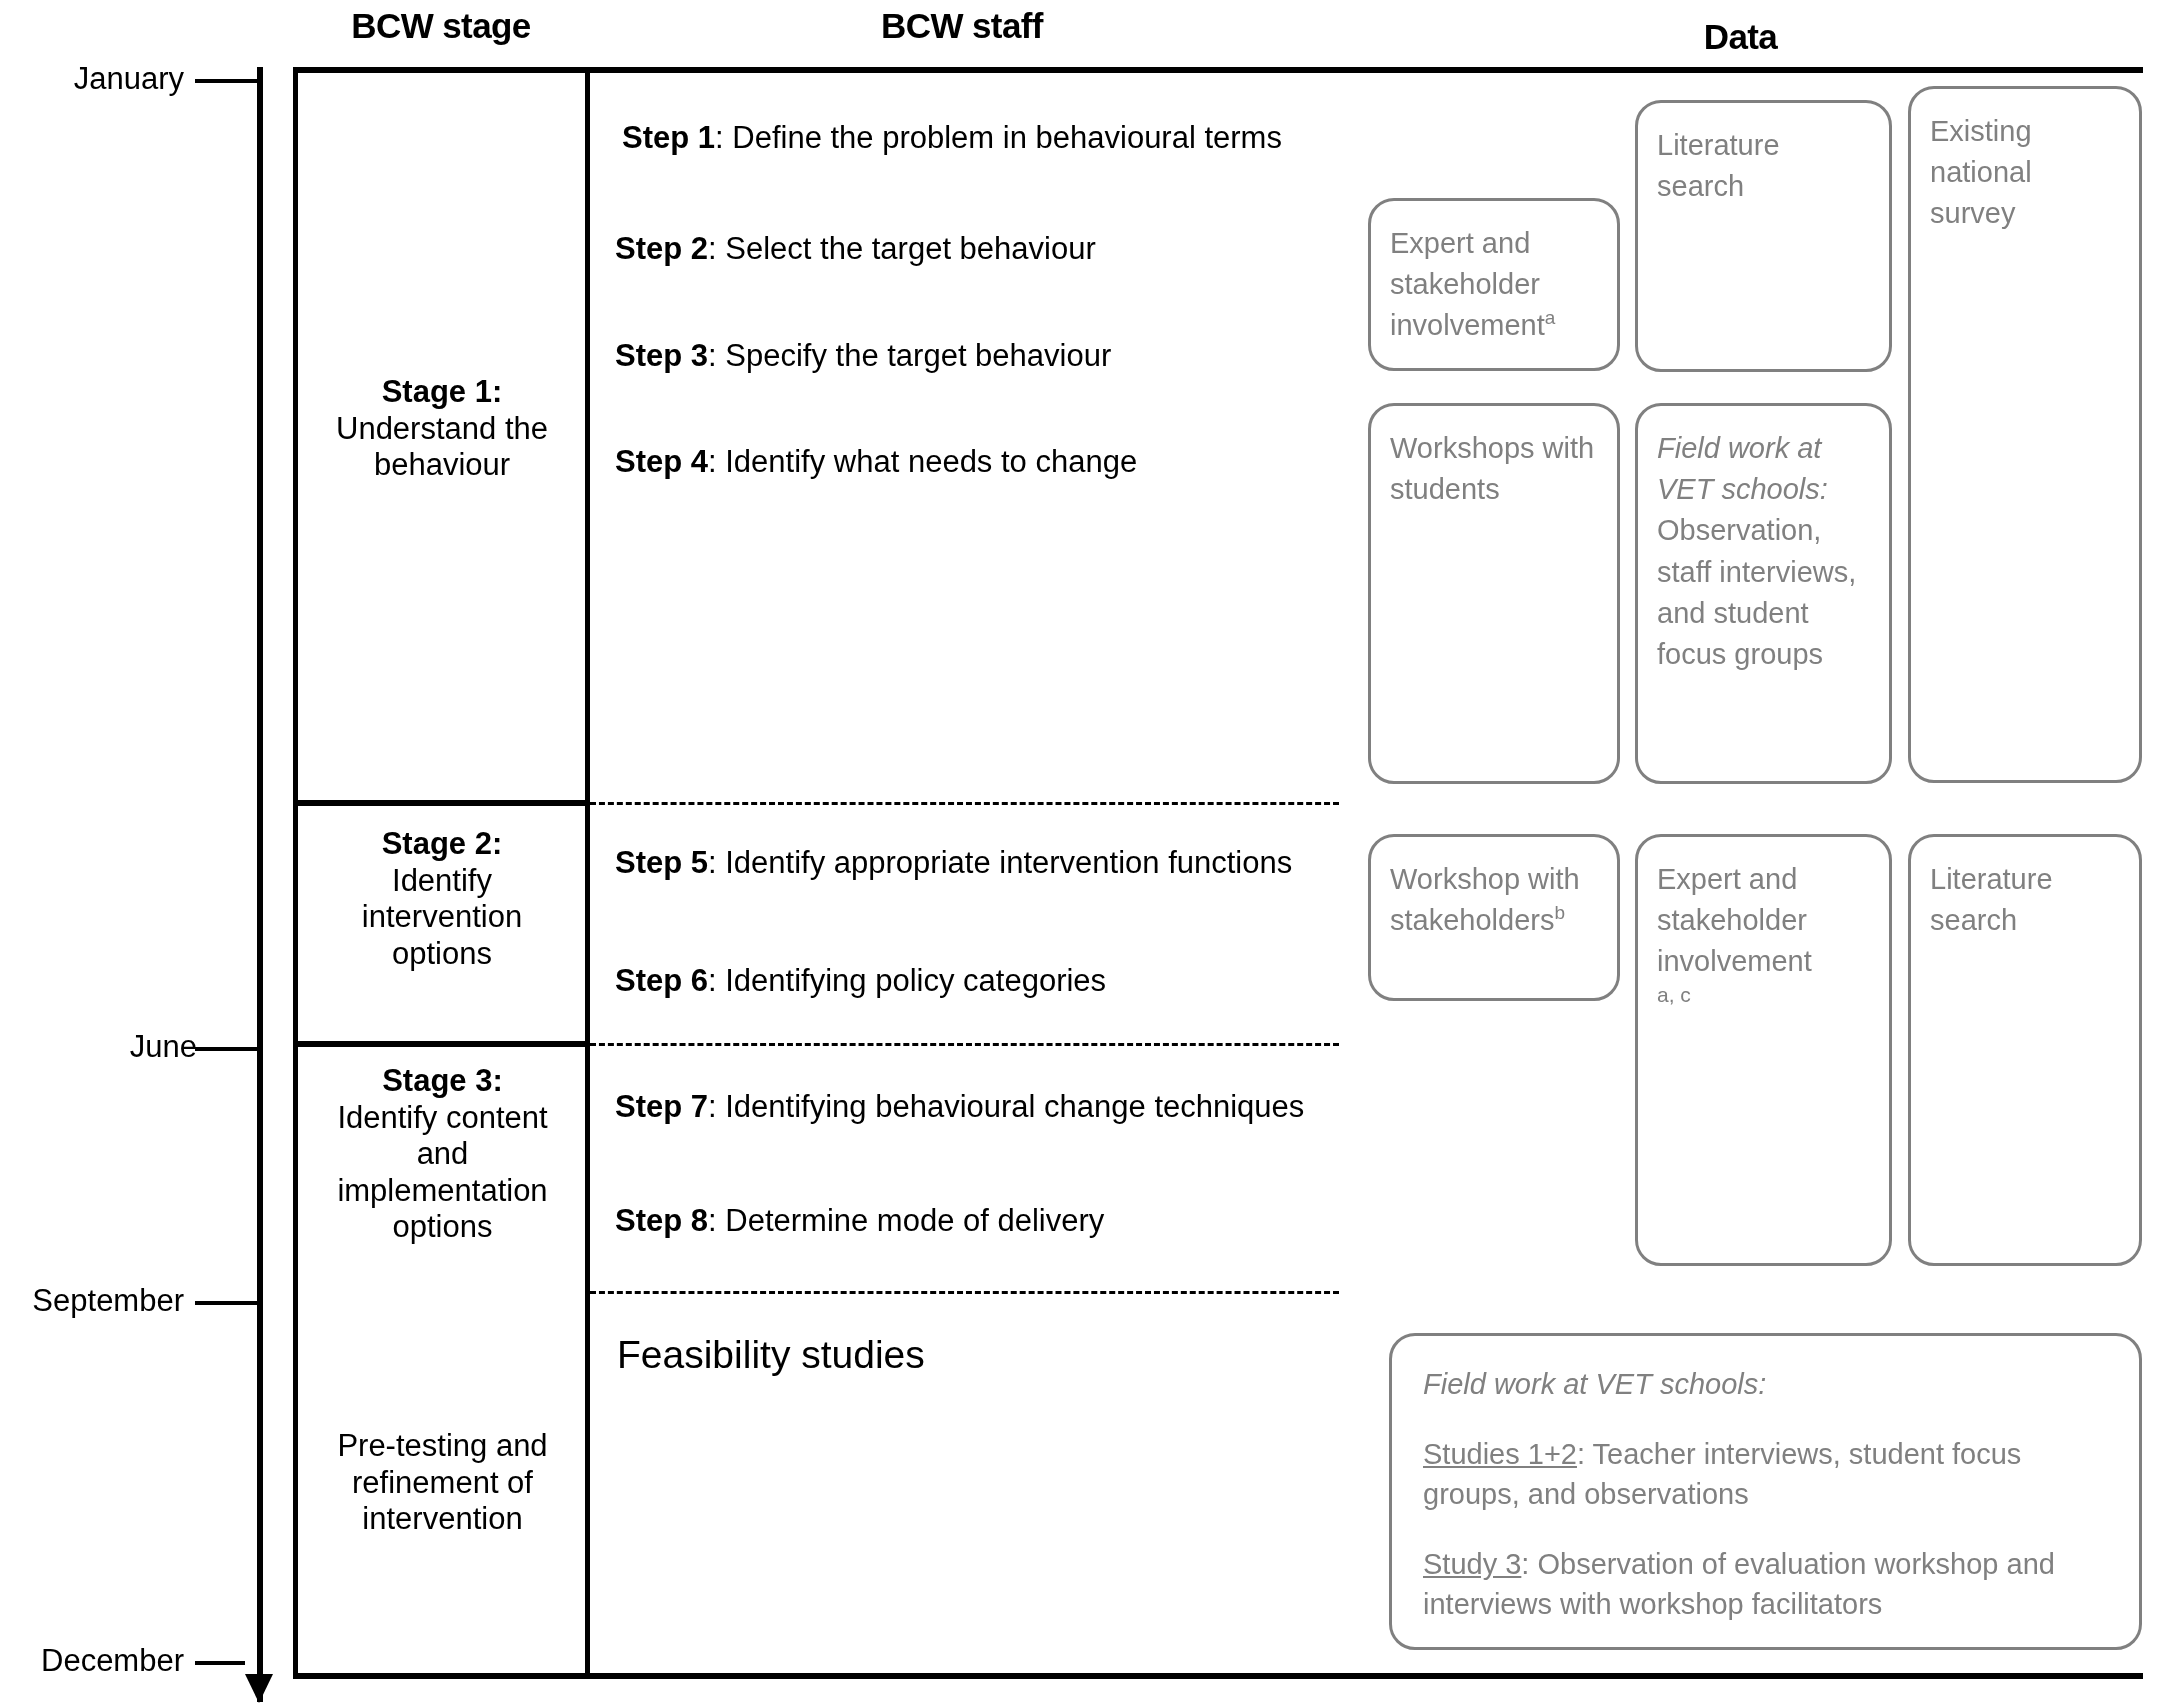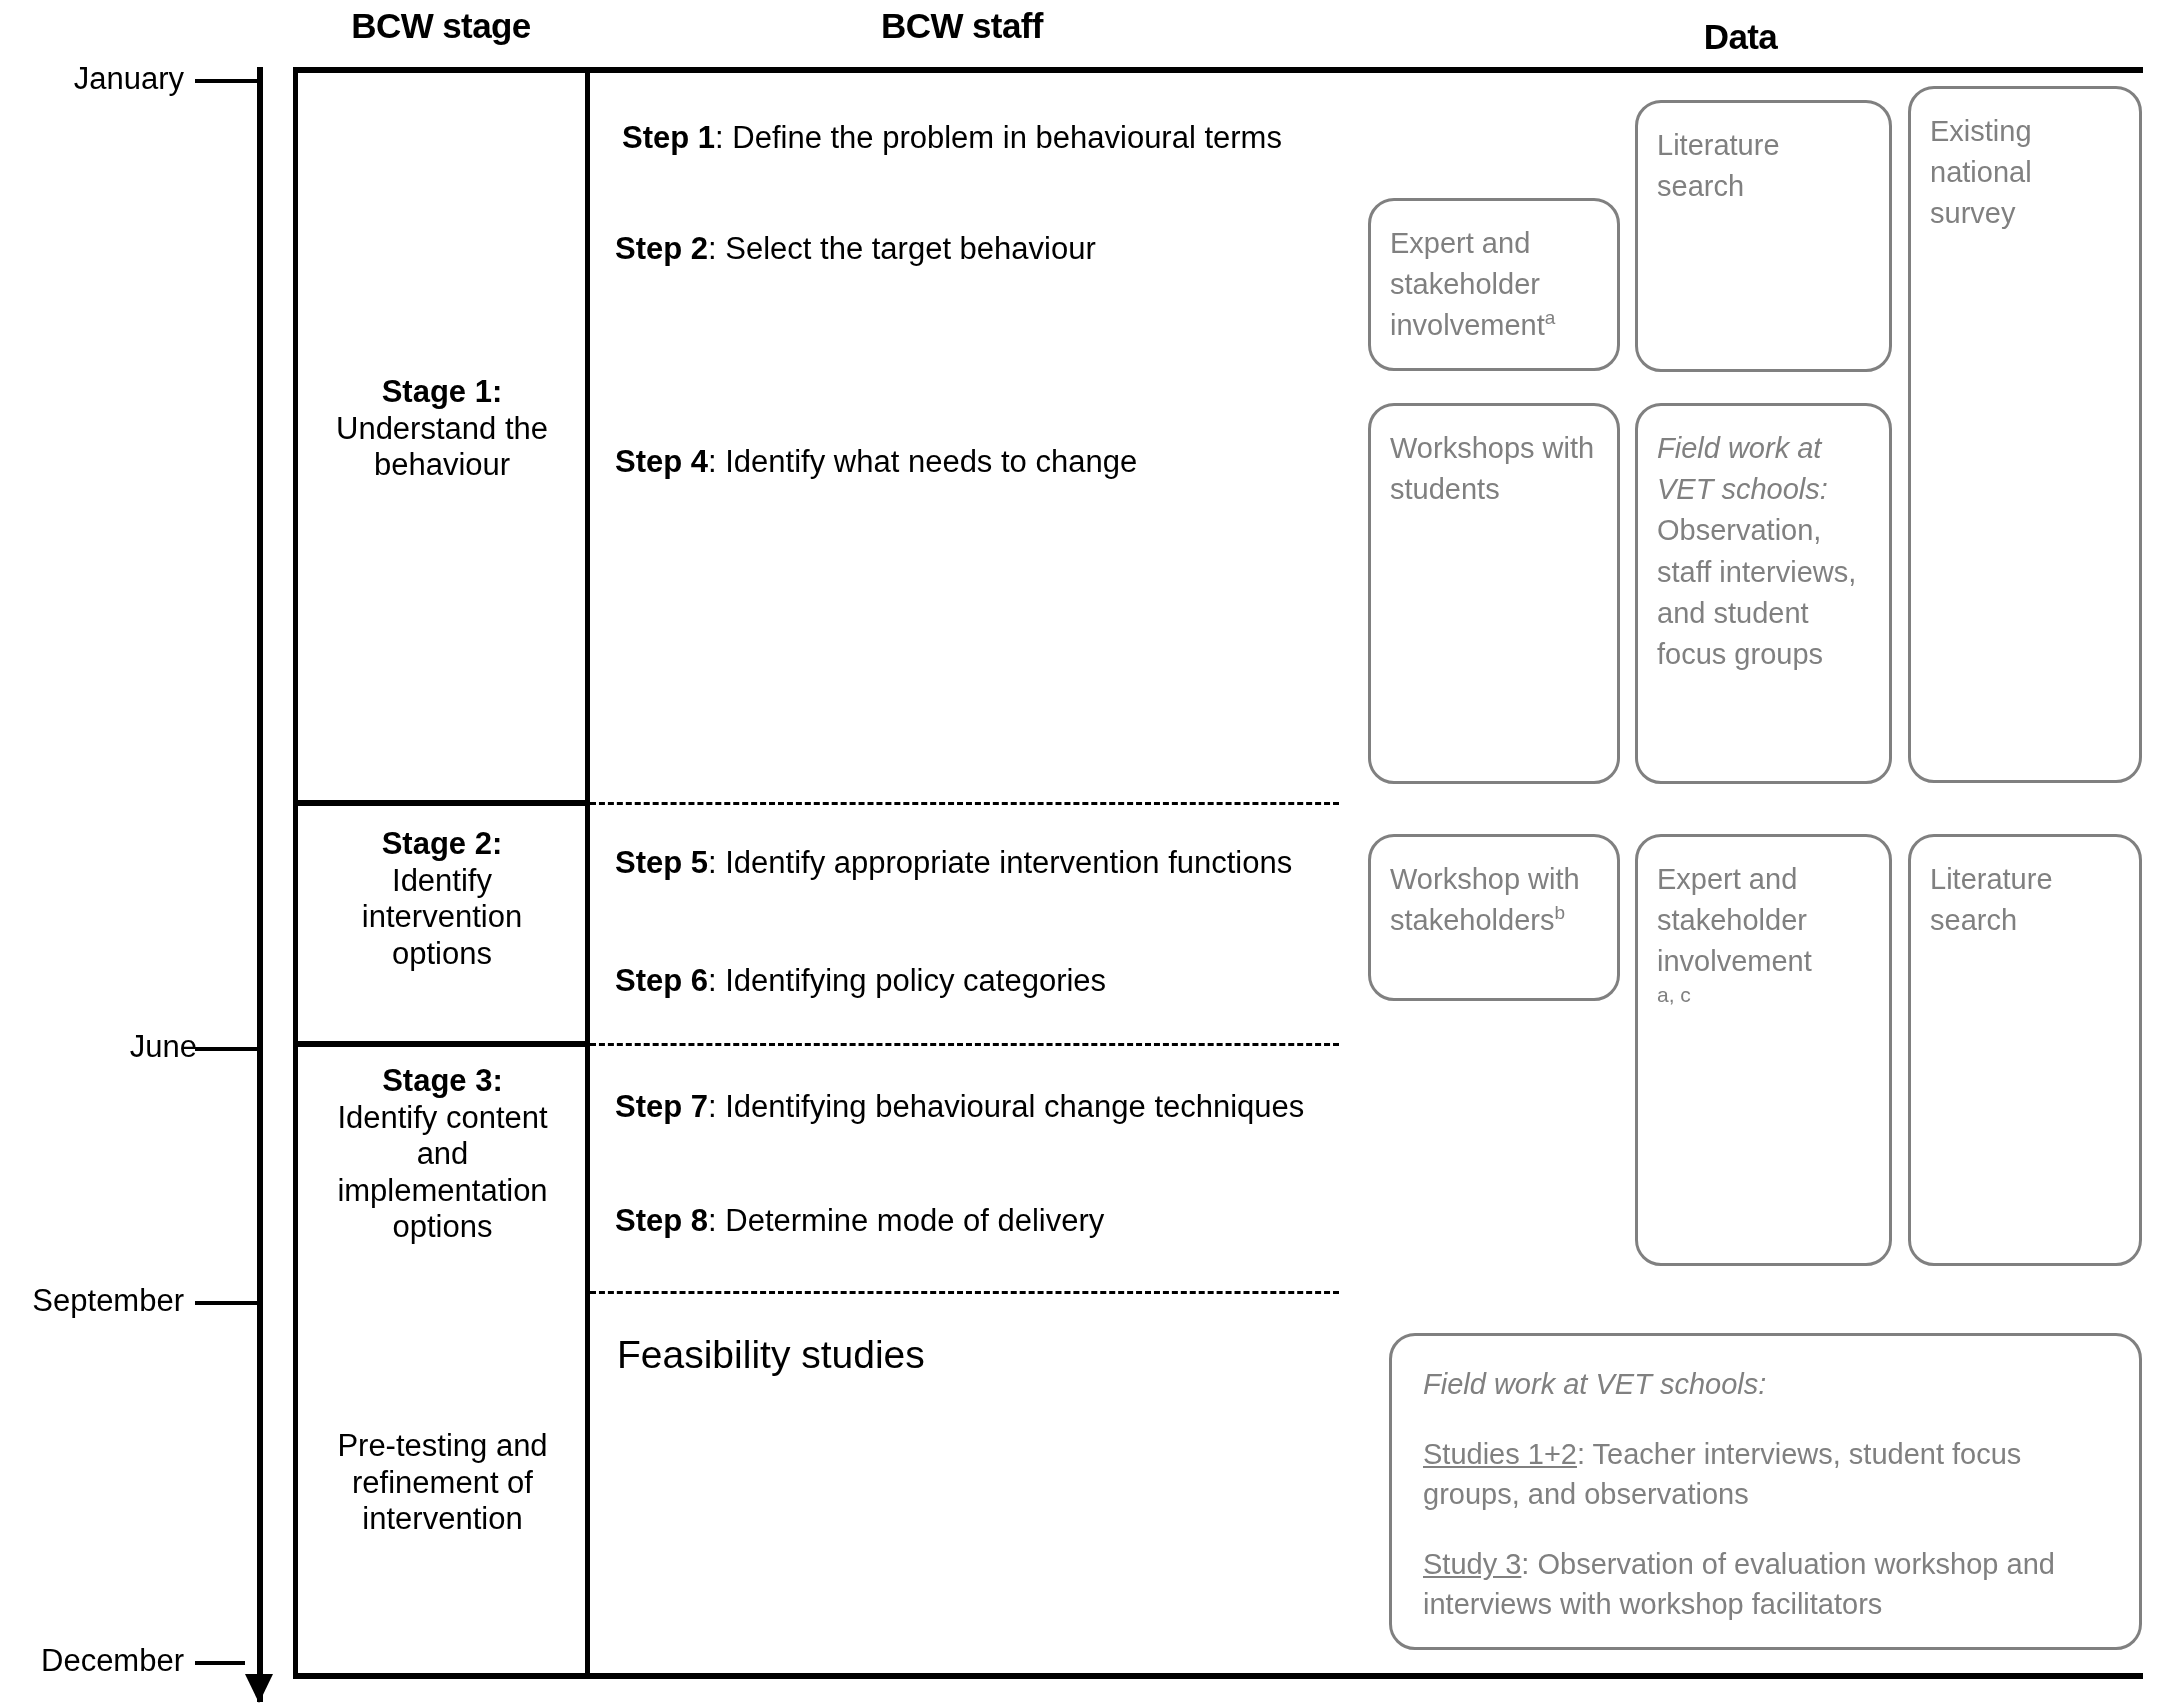--- a/index.html
+++ b/index.html
@@ -154,20 +154,23 @@
     <span>refinement of</span><br>
     <span>intervention</span>
   </div>
 
   <div class="abs step-line" style="left:615px;top:122px;margin-left:7px;">
     <span class="lbl">Step 1</span><span>: Define the problem in  behavioural  terms</span>
   </div>
   <div class="abs step-line" style="left:615px;top:233px;">
     <span class="lbl">Step 2</span><span>: Select the target   behaviour</span>
   </div>
+  <div class="abs step-line" style="left:615px;top:340px;">
+    <span class="lbl">Step 3</span><span>: Specify the target   behaviour</span>
+  </div>
   <div class="abs step-line" style="left:615px;top:446px;">
     <span class="lbl">Step 4</span><span>: Identify what needs to change</span>
   </div>
   <div class="abs step-line" style="left:615px;top:847px;">
     <span class="lbl">Step 5</span><span>: Identify appropriate intervention functions</span>
   </div>
   <div class="abs step-line" style="left:615px;top:965px;">
     <span class="lbl">Step 6</span><span>: Identifying policy categories</span>
   </div>
   <div class="abs step-line" style="left:615px;top:1091px;">

